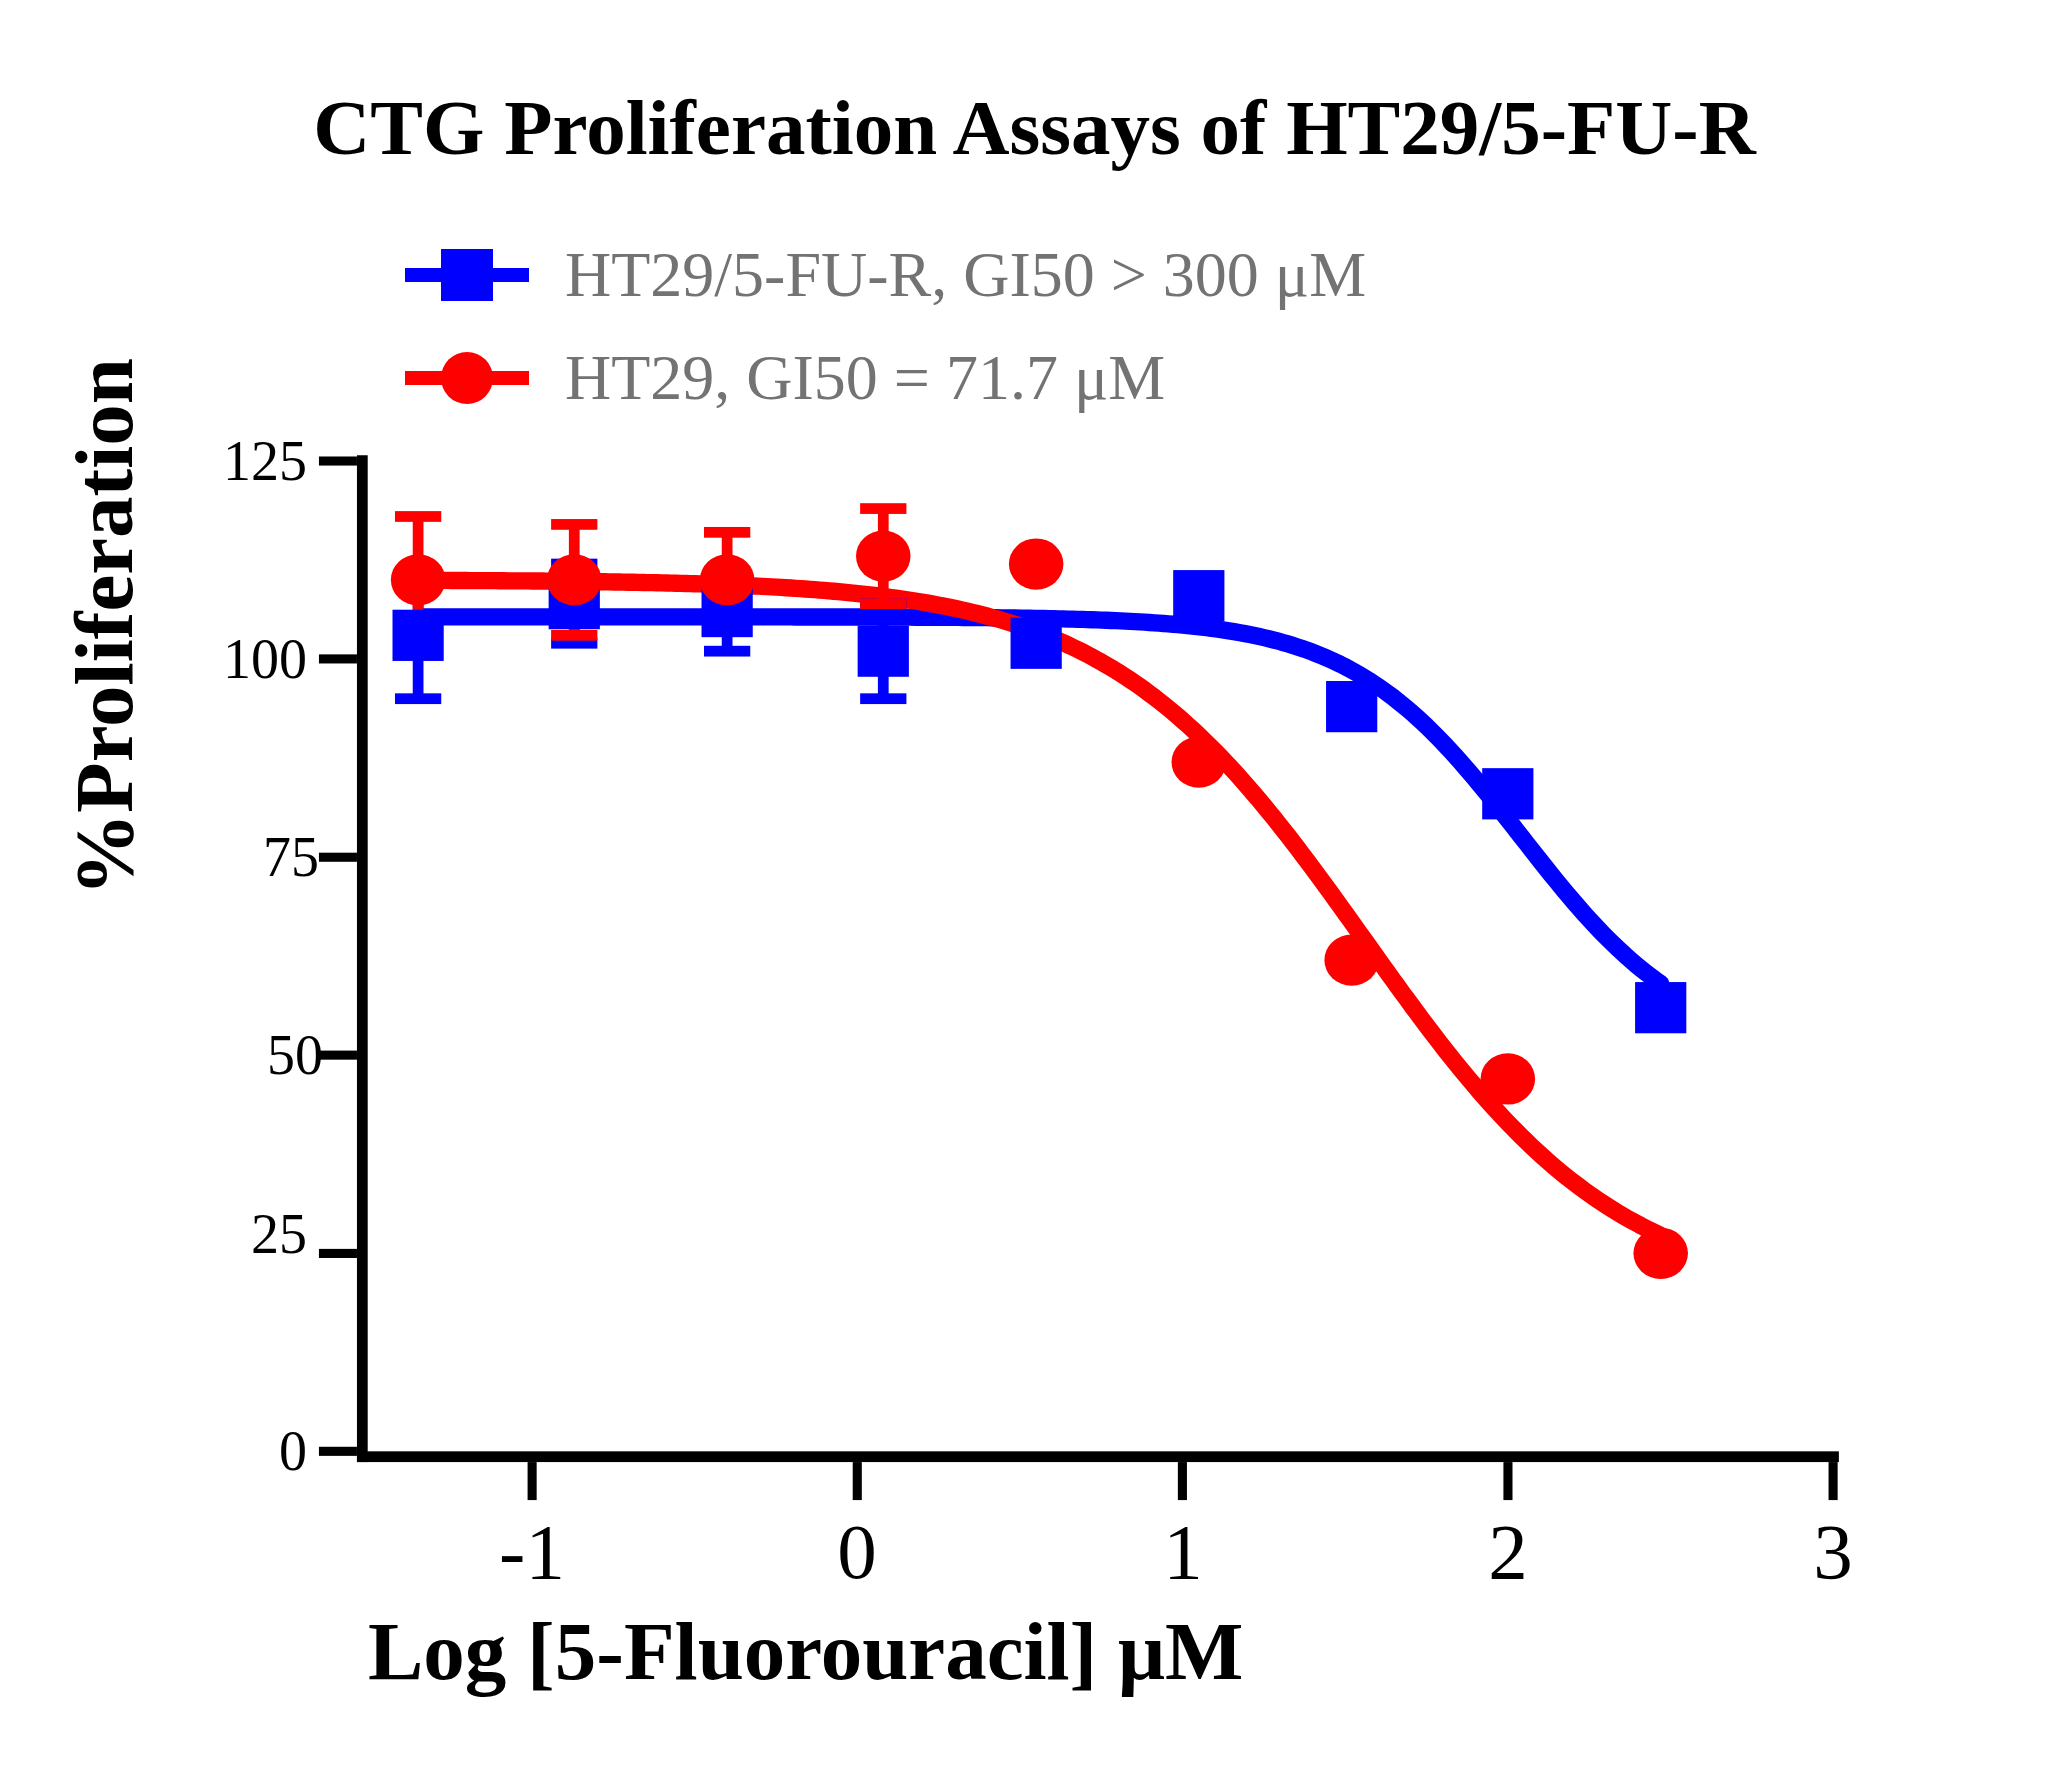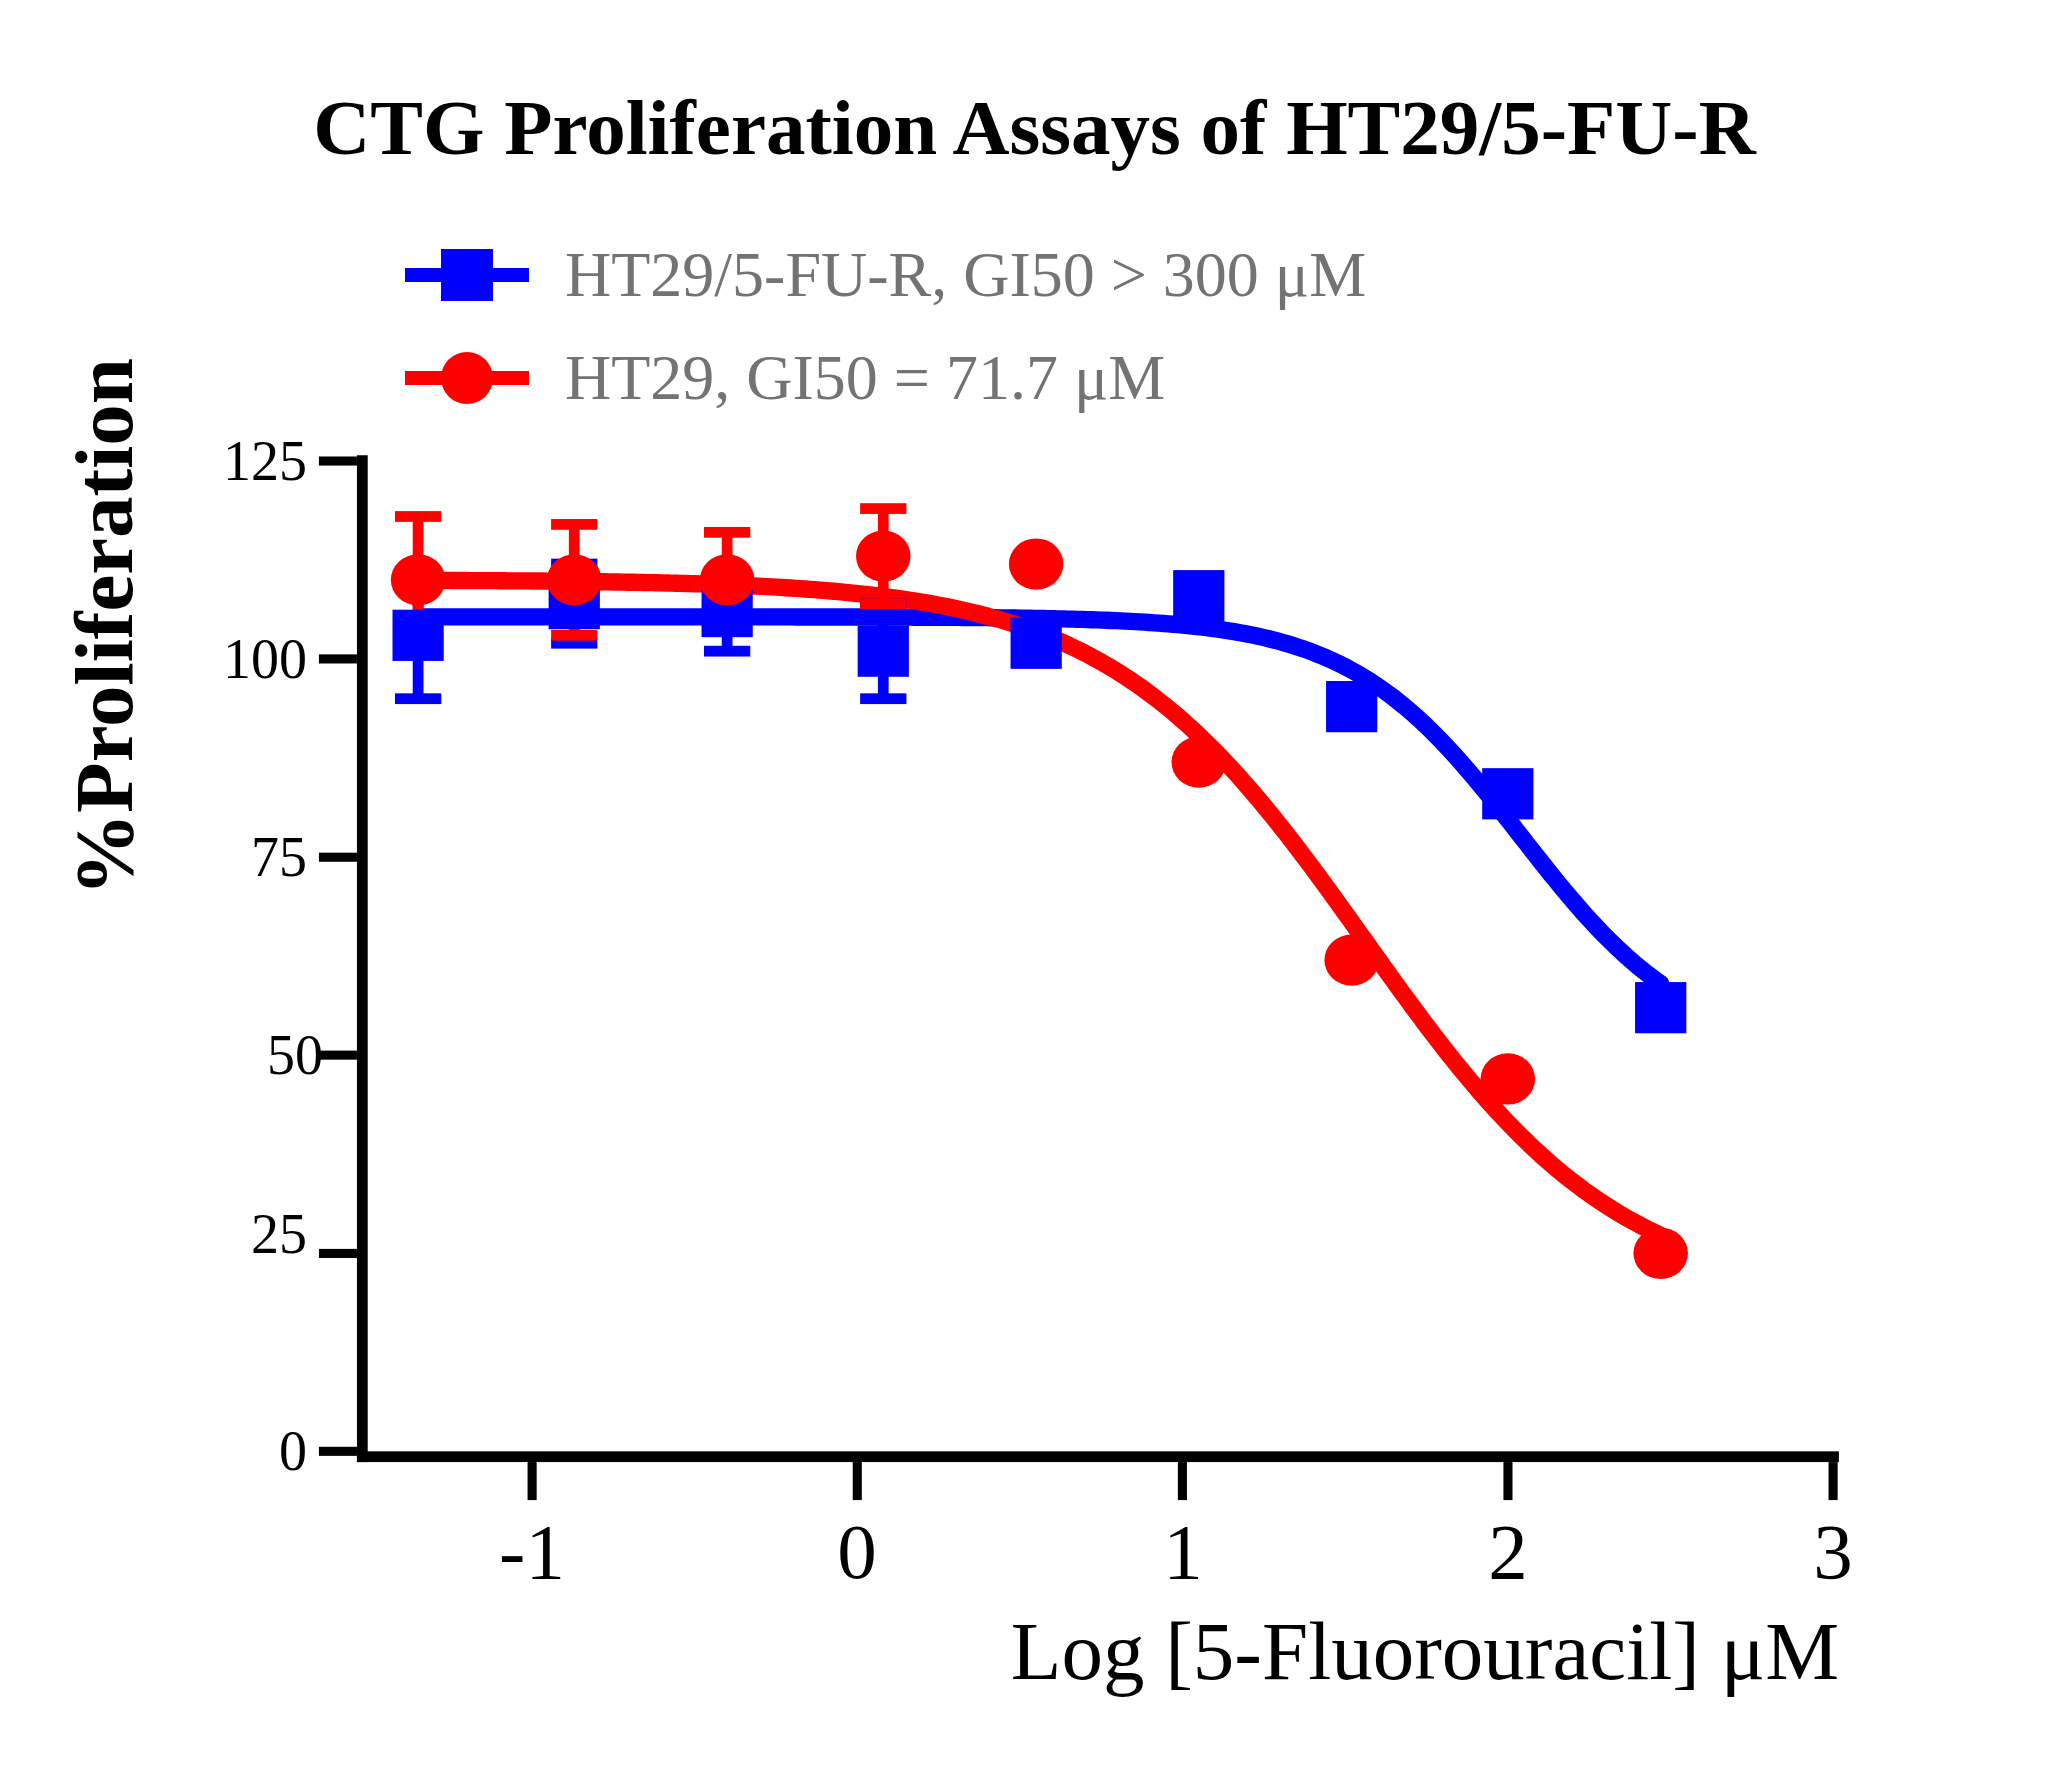--- a/index.html
+++ b/index.html
@@ -26,22 +26,22 @@
   #plot-wrap{position:absolute;left:0;top:0;width:2069px;height:1769px;}
   #plot-svg{position:absolute;left:0;top:0;}
 
   #ylabel{
     position:absolute;left:-289px;top:579px;width:785px;
     transform:rotate(-90deg);transform-origin:center center;
     text-align:center;font-weight:bold;font-size:83px;color:#000;
     font-family:"Liberation Serif",serif;white-space:nowrap;
   }
   #xlabel{
-    position:absolute;left:368px;top:1603px;width:1471px;text-align:right;
-    font-weight:normal;font-size:83px;color:#000;
+    position:absolute;left:368px;top:1603px;width:1471px;text-align:left;
+    font-weight:bold;font-size:83px;color:#000;
     font-family:"Liberation Serif",serif;white-space:nowrap;
   }
   .ytick-label{position:absolute;text-align:right;font-size:56px;color:#000;
     font-family:"Liberation Serif",serif;transform:translateY(-50%);}
   .xtick-label{position:absolute;text-align:center;font-size:79px;color:#000;
     font-family:"Liberation Serif",serif;transform:translateX(-50%);}
 </style>
 </head>
 <body>
 
@@ -128,21 +128,21 @@
           <rect x="2851" y="3538" width="22" height="92" fill="#000"></rect>
           <rect x="3639" y="3538" width="22" height="92" fill="#000"></rect>
           <rect x="4426" y="3538" width="22" height="92" fill="#000"></rect>
         </g>
     </svg>
   </div>
 
   <div id="ytick-labels">
       <div class="ytick-label" style="top: 461px; left: 0px; width: 307px;">125</div>
       <div class="ytick-label" style="top: 659px; left: 0px; width: 307px;">100</div>
-      <div class="ytick-label" style="top: 857px; left: 0px; width: 307px;">75</div>
+      <div class="ytick-label" style="top: 857px; left: 12px; width: 307px;">75</div>
       <div class="ytick-label" style="top: 1055px; left: 16px; width: 307px;">50</div>
       <div class="ytick-label" style="top: 1234px; left: 0px; width: 307px;">25</div>
       <div class="ytick-label" style="top: 1451px; left: 0px; width: 307px;">0</div>
     </div>
   <div id="xtick-labels">
       <div class="xtick-label" style="left: 532px; top: 1507px;">-1</div>
       <div class="xtick-label" style="left: 857px; top: 1507px;">0</div>
       <div class="xtick-label" style="left: 1183px; top: 1507px;">1</div>
       <div class="xtick-label" style="left: 1508px; top: 1507px;">2</div>
       <div class="xtick-label" style="left: 1833px; top: 1507px;">3</div>

